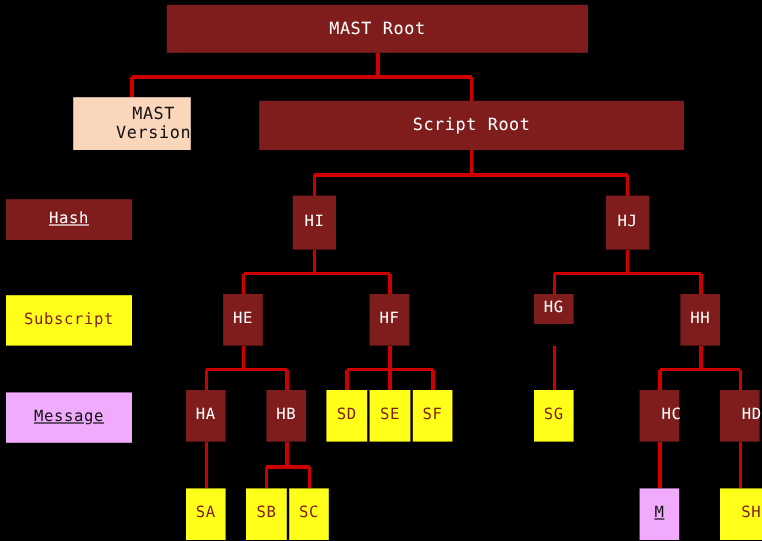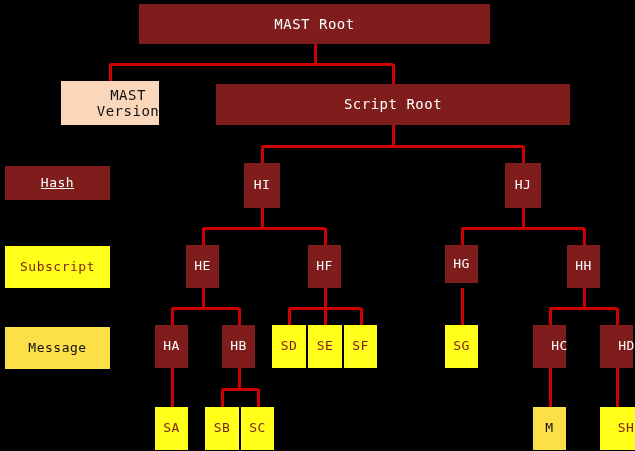--- a/index.html
+++ b/index.html
@@ -29,21 +29,21 @@
     display: flex;
     align-items: center;
     justify-content: center;
     text-align: center;
     line-height: 1.15;
     white-space: pre-line;
     letter-spacing: 0.5px;
   }
   .kind-hash    { background: #7f1d1d; color: #ffffff; }
   .kind-sub     { background: #ffff1a; color: #7f1d1d; }
-  .kind-msg     { background: #fde047; color: #111111; }
+  .kind-msg     { background: #f0abfc; color: #111111; text-decoration: underline; }
   .kind-version { background: #fad6bb; color: #111111; padding-left: 36px; }
   .legend-label { font-size: 13px; }
   .big-label    { font-size: 14px; }
   .small-label  { font-size: 13px; }
 </style>
 </head>
 <body>
 
 <div id="canvas">
   <svg id="edges" viewBox="0 0 635 451">
@@ -91,21 +91,21 @@
     </svg>
   <div id="nodes-layer">
       <div class="node kind-hash big-label" style="left: 139px; top: 4px; width: 351px; height: 40px;">MAST Root</div>
       <div class="node kind-version big-label" style="left: 61px; top: 81px; width: 98px; height: 44px;">MAST
 Version</div>
       <div class="node kind-hash big-label" style="left: 216px; top: 84px; width: 354px; height: 41px;">Script Root</div>
       <div class="node kind-hash small-label" style="left: 244px; top: 163px; width: 36px; height: 45px;">HI</div>
       <div class="node kind-hash small-label" style="left: 505px; top: 163px; width: 36px; height: 45px;">HJ</div>
       <div class="node kind-hash small-label" style="left: 186px; top: 245px; width: 33px; height: 43px;">HE</div>
       <div class="node kind-hash small-label" style="left: 308px; top: 245px; width: 33px; height: 43px;">HF</div>
-      <div class="node kind-hash small-label" style="left: 445px; top: 245px; width: 33px; height: 38px;">HG</div>
+      <div class="node kind-hash small-label" style="left: 445px; top: 245px; width: 33px; height: 25px;">HG</div>
       <div class="node kind-hash small-label" style="left: 567px; top: 245px; width: 33px; height: 43px;">HH</div>
       <div class="node kind-hash small-label" style="left: 155px; top: 325px; width: 33px; height: 43px;">HA</div>
       <div class="node kind-hash small-label" style="left: 222px; top: 325px; width: 33px; height: 43px;">HB</div>
       <div class="node kind-sub small-label" style="left: 272px; top: 325px; width: 34px; height: 43px;">SD</div>
       <div class="node kind-sub small-label" style="left: 308px; top: 325px; width: 34px; height: 43px;">SE</div>
       <div class="node kind-sub small-label" style="left: 344px; top: 325px; width: 33px; height: 43px;">SF</div>
       <div class="node kind-sub small-label" style="left: 445px; top: 325px; width: 33px; height: 43px;">SG</div>
       <div class="node kind-hash small-label" style="left: 533px; top: 325px; width: 33px; height: 43px; padding-left: 20px;">HC</div>
       <div class="node kind-hash small-label" style="left: 600px; top: 325px; width: 33px; height: 43px; padding-left: 20px;">HD</div>
       <div class="node kind-sub small-label" style="left: 155px; top: 407px; width: 33px; height: 43px;">SA</div>

